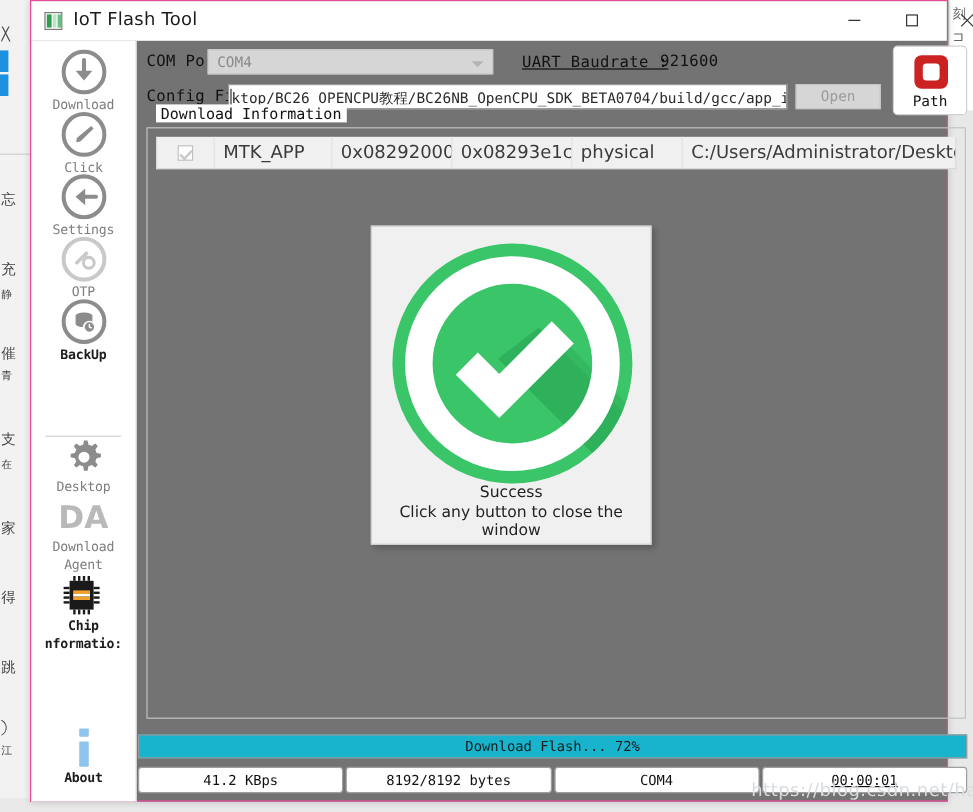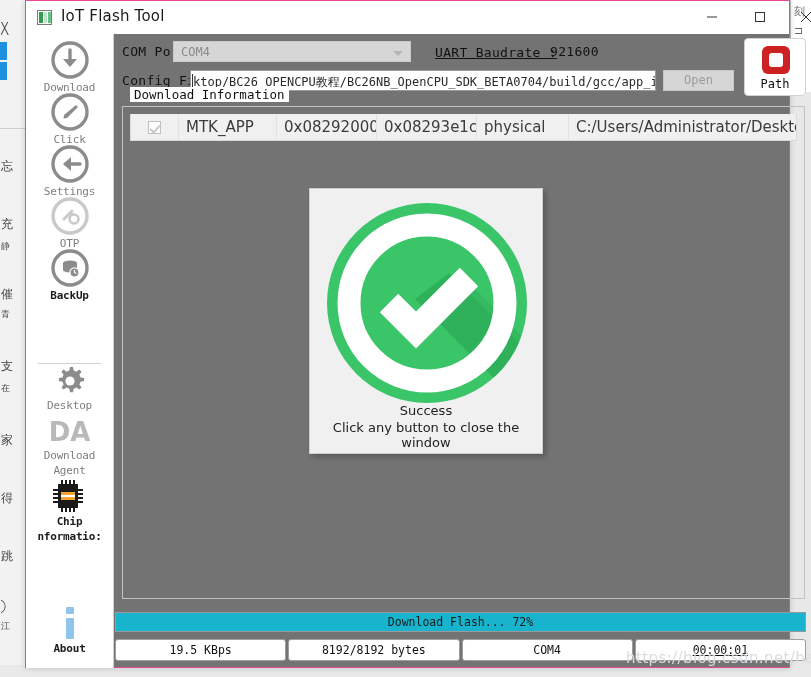--- a/index.html
+++ b/index.html
@@ -316,21 +316,21 @@
       </svg>
       <div class="succ-t1">Success</div>
       <div class="succ-t2">Click any button to close the window</div>
     </div>
 
     <div class="prog">
       <span>Download Flash... 72%</span>
     </div>
 
     <div class="status">
-      <div class="scell">19.5 KBps</div>
+      <div class="scell">41.2 KBps</div>
       <div class="scell">8192/8192 bytes</div>
       <div class="scell">COM4</div>
       <div class="scell">00:00:01</div>
     </div>
 
     <div class="wm">https://blog.csdn.net/hao1_</div>
   </div>
 </div>
 
 </body></html>

